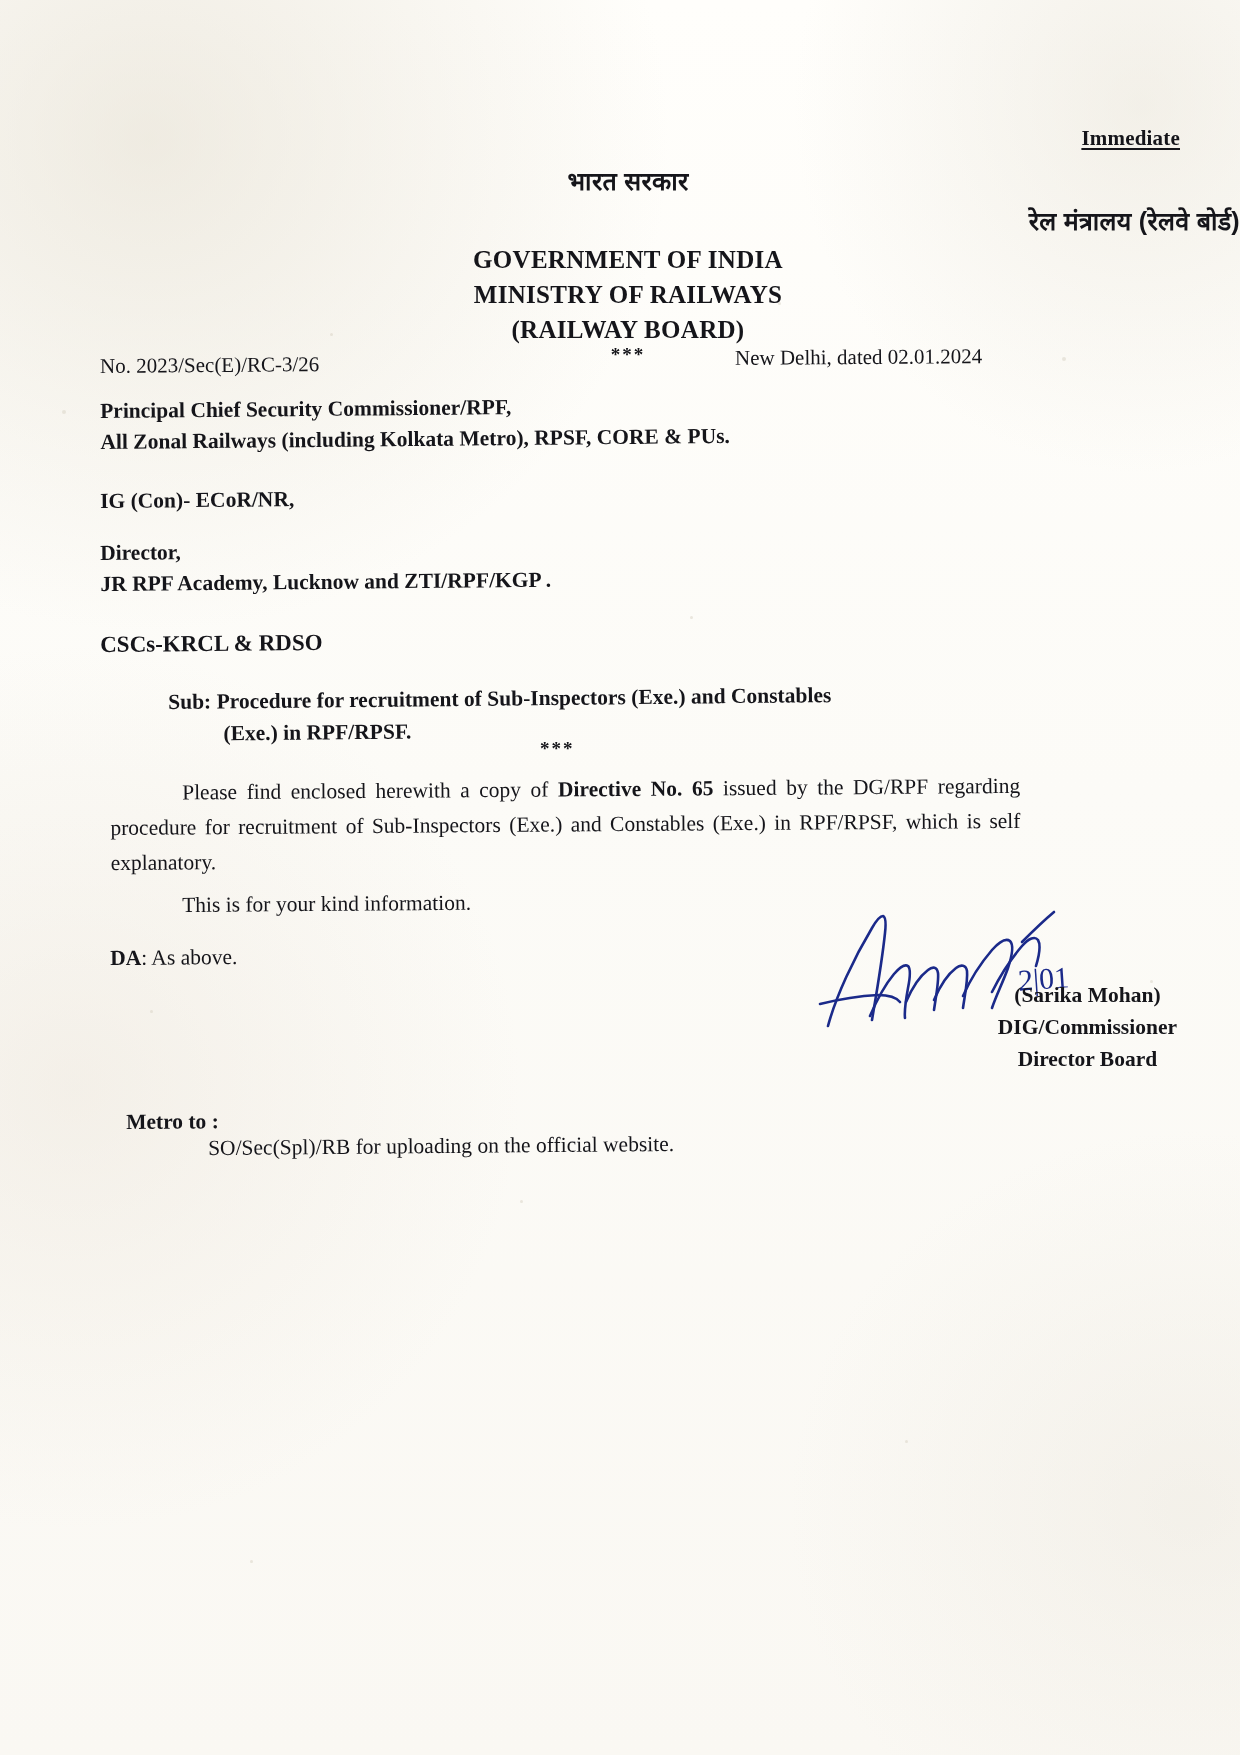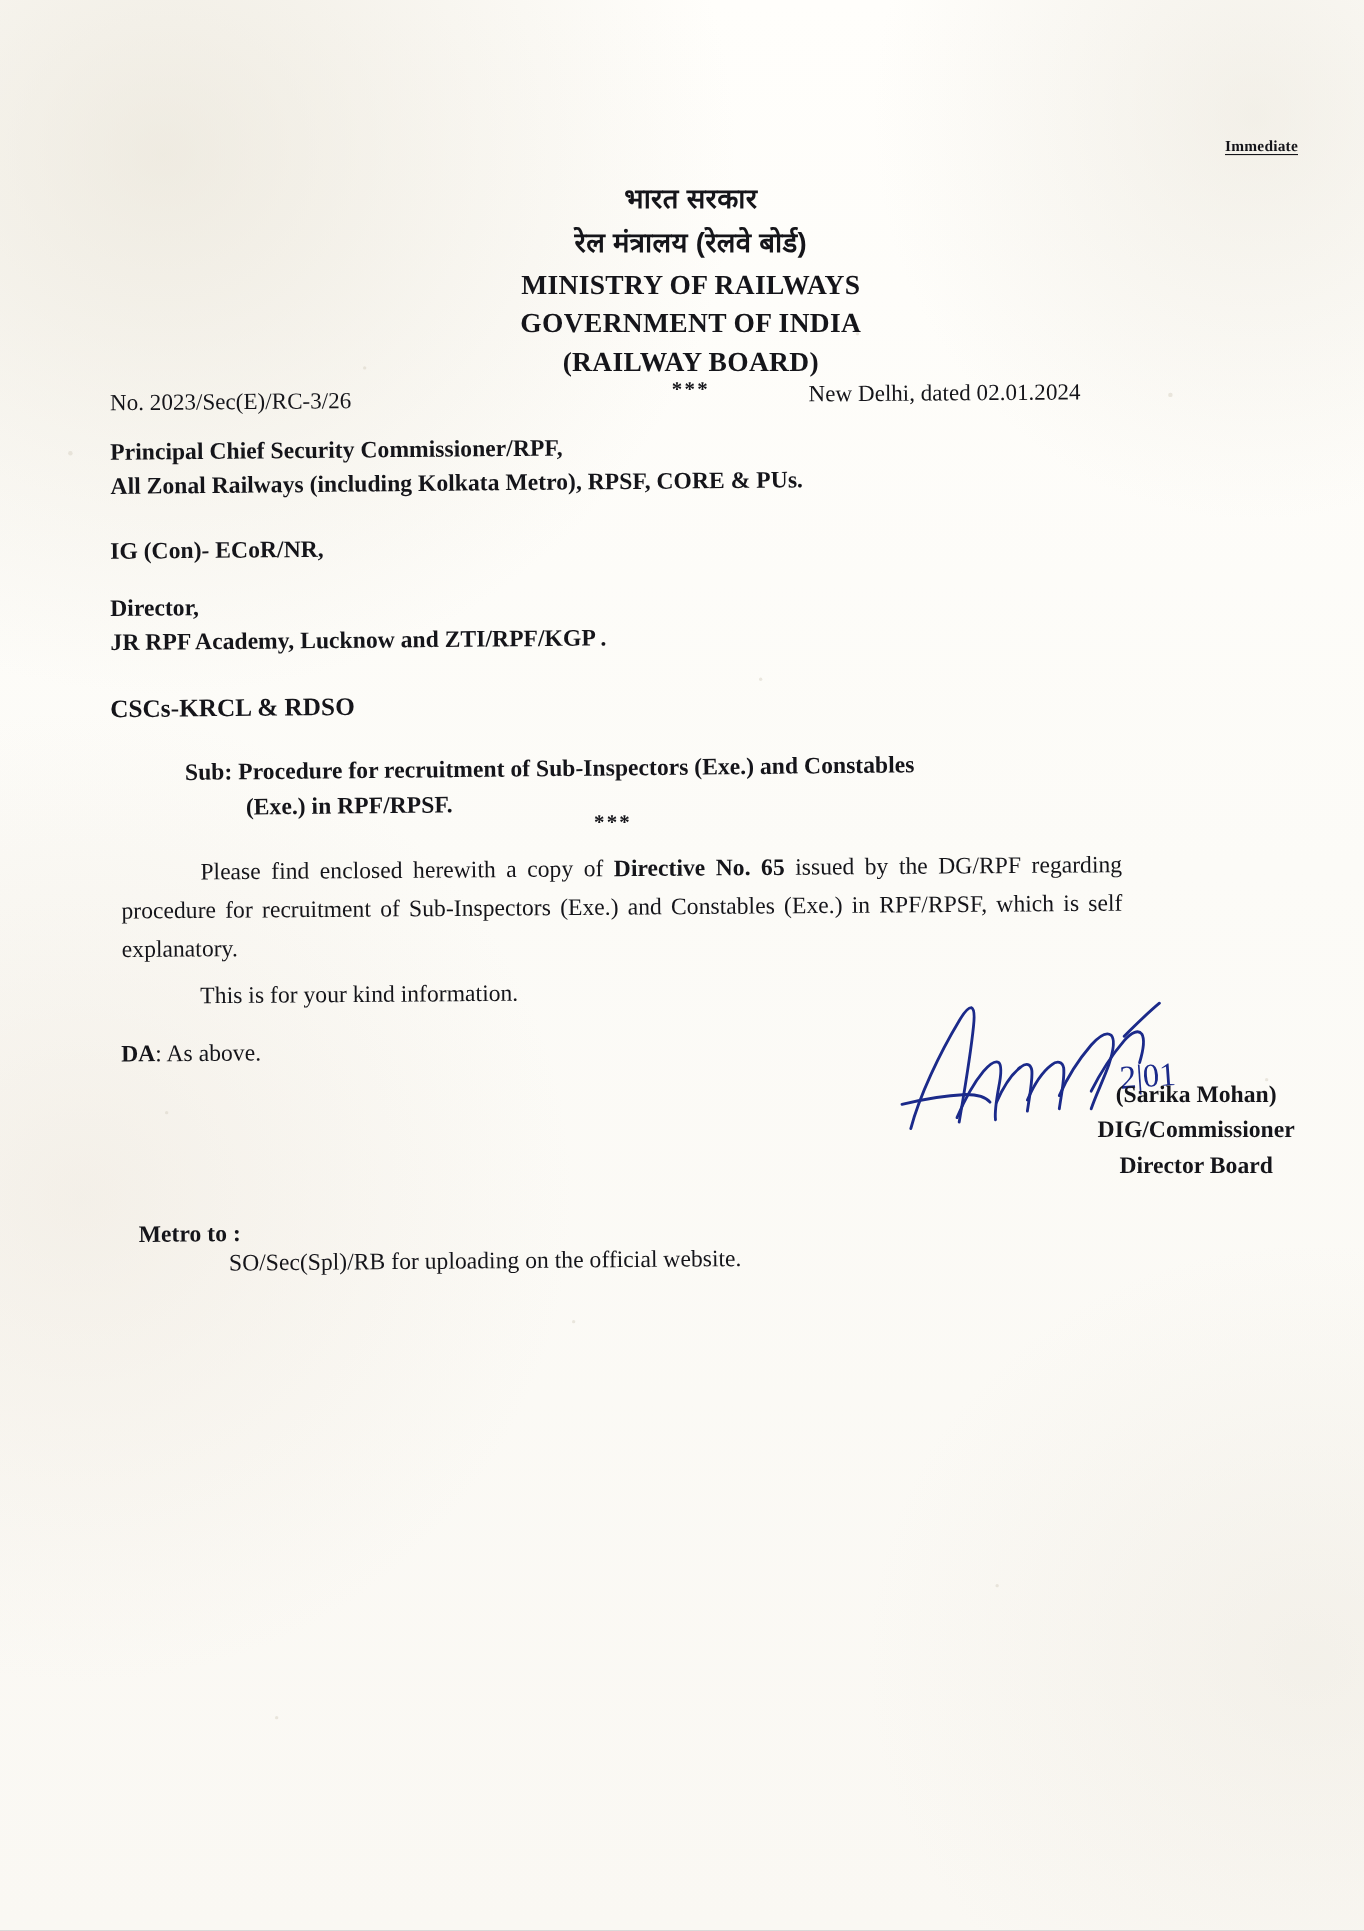--- a/index.html
+++ b/index.html
@@ -41,21 +41,21 @@
     position: absolute;
     inset: 0;
   }
 
   
   .immediate {
     position: absolute;
     right: 60px;
     top: 126px;
     font-weight: bold;
-    font-size: 14px;
+    font-size: 21px;
     text-decoration: underline;
     text-underline-offset: 3px;
     letter-spacing: .2px;
   }
 
   
   .header {
     position: absolute;
     left: 0;
     right: 0;
@@ -70,20 +70,21 @@
     letter-spacing: .3px;
     line-height: 1.25;
   }
   .hindi2 {
     font-family: "Liberation Sans", sans-serif;
     font-weight: bold;
     font-size: 25px;
     letter-spacing: .3px;
     line-height: 1.5;
     margin-top: 6px;
+    text-align: right;
   }
   .eng-line {
     font-weight: bold;
     font-size: 25px;
     line-height: 1.32;
     letter-spacing: .3px;
     margin-top: 2px;
   }
   .stars-header {
     font-weight: bold;
@@ -246,22 +247,22 @@
   <div class="speck" style="left:1150px;top:980px; width:3px; height:3px;"></div>
   <div class="speck" style="left:250px; top:1560px;width:3px; height:3px;"></div>
 
   <div class="content">
 
     <div class="immediate">Immediate</div>
 
     <div class="header">
       <div class="hindi1">भारत सरकार</div>
       <div class="hindi2">रेल मंत्रालय (रेलवे बोर्ड)</div>
+      <div class="eng-line">GOVERNMENT OF INDIA</div>
       <div class="eng-line">MINISTRY OF RAILWAYS</div>
-      <div class="eng-line">GOVERNMENT OF INDIA</div>
       <div class="eng-line">(RAILWAY BOARD)</div>
       <div class="stars-header">***</div>
     </div>
 
     <div class="refno">No. 2023/Sec(E)/RC-3/26</div>
 
     <div class="place-date">New Delhi, dated 02.01.2024</div>
 
     <div class="addr addr-1">
       <div>Principal Chief Security Commissioner/RPF,</div>

